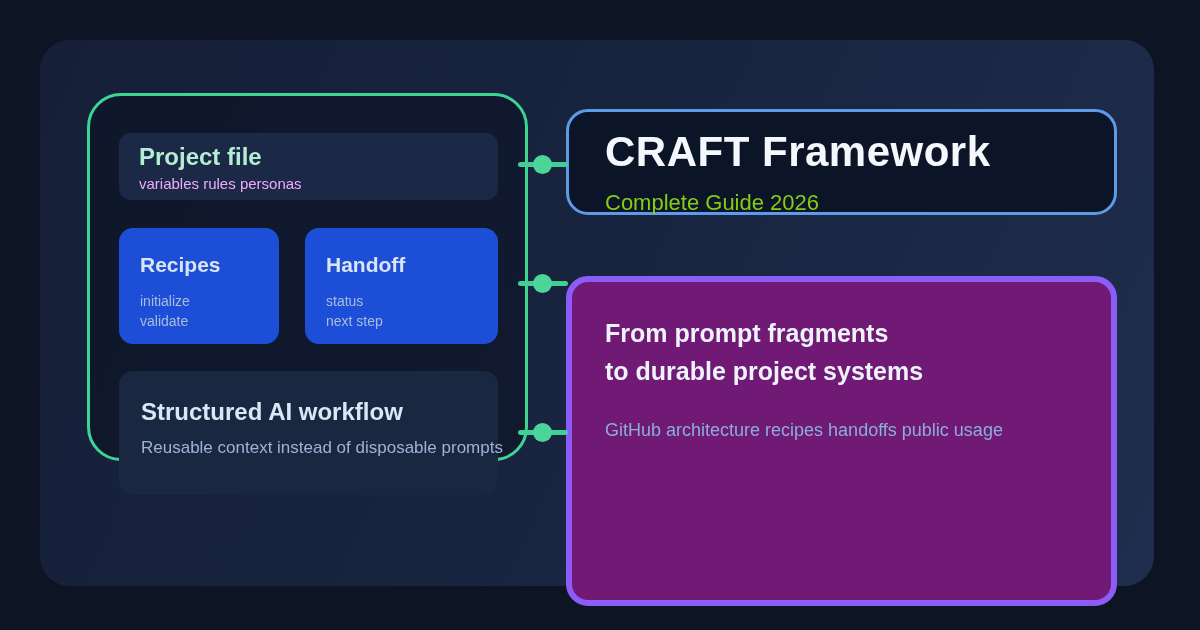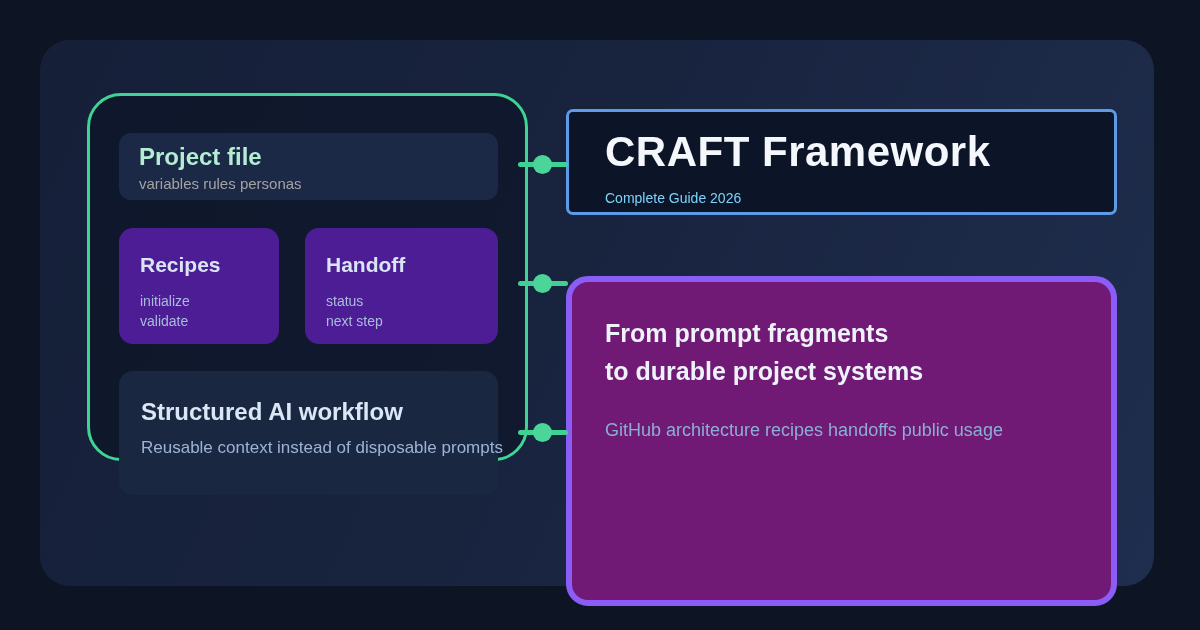--- a/index.html
+++ b/index.html
@@ -22,50 +22,50 @@
     position: absolute; left: 87px; top: 93px; width: 441px; height: 368px;
     border: 3px solid #3ed494; border-radius: 34px;
     background: rgba(7, 13, 27, 0.45);
   }
   .card { position: absolute; border-radius: 13px; }
   .project-card {
     left: 29px; top: 37px; width: 379px; height: 67px;
     background: #1b2946; padding: 10px 20px; border-radius: 12px;
   }
   .project-card .card-title { font-size: 24px; font-weight: bold; color: #b4edd4; line-height: 1.2; }
-  .project-card .card-tags { font-size: 15px; color: #a3a3a3; margin-top: 3px; }
+  .project-card .card-tags { font-size: 15px; color: #f0abfc; margin-top: 3px; }
 
   .mini-card {
-    top: 132px; height: 116px; background: #4c1d95; padding: 24px 21px; border-radius: 14px;
+    top: 132px; height: 116px; background: #1d4ed8; padding: 24px 21px; border-radius: 14px;
   }
   .recipes-card { left: 29px; width: 160px; }
   .handoff-card { left: 215px; width: 193px; }
   .mini-card .card-title { font-size: 21px; font-weight: bold; color: #d9e5f4; line-height: 1.2; }
   .mini-card .card-items { margin-top: 14px; }
   .mini-card .card-item { font-size: 14px; color: #a9bdda; line-height: 20px; }
 
   .workflow-card {
     left: 29px; top: 275px; width: 379px; height: 124px;
     background: #1a2740; padding: 26px 22px; border-radius: 14px;
   }
   .workflow-card .card-title { font-size: 24px; font-weight: bold; color: #dbe7f6; line-height: 1.25; }
   .workflow-card .card-sub {
     font-size: 17px; color: #9db3d6; margin-top: 11px; white-space: nowrap;
   }
 
   
   .blue-box {
     position: absolute; left: 566px; top: 109px; width: 551px; height: 106px;
-    border: 3px solid #5d9ae8; border-radius: 7px; background: #0c1527;
+    border: 3px solid #5d9ae8; border-radius: 22px; background: #0c1527;
     padding: 16px 20px 0 36px;
   }
   .blue-box .hero-title {
     font-size: 42px; font-weight: bold; color: #f4f7fb; letter-spacing: 0.5px; line-height: 1.15;
   }
-  .blue-box .hero-sub { font-size: 14px; color: #7dd3fc; margin-top: 14px; }
+  .blue-box .hero-sub { font-size: 22px; color: #84cc16; margin-top: 14px; }
 
   .yellow-box {
     position: absolute; left: 566px; top: 276px; width: 551px; height: 330px;
     border: 6px solid #8b5cf6; border-radius: 22px; background: #701a75;
     padding: 32px 20px 0 33px;
   }
   .yellow-box .sum-title { font-size: 25px; font-weight: bold; color: #eef3fa; line-height: 38px; }
   .yellow-box .sum-tags { font-size: 18px; color: #8caed6; margin-top: 30px; }
 
   

